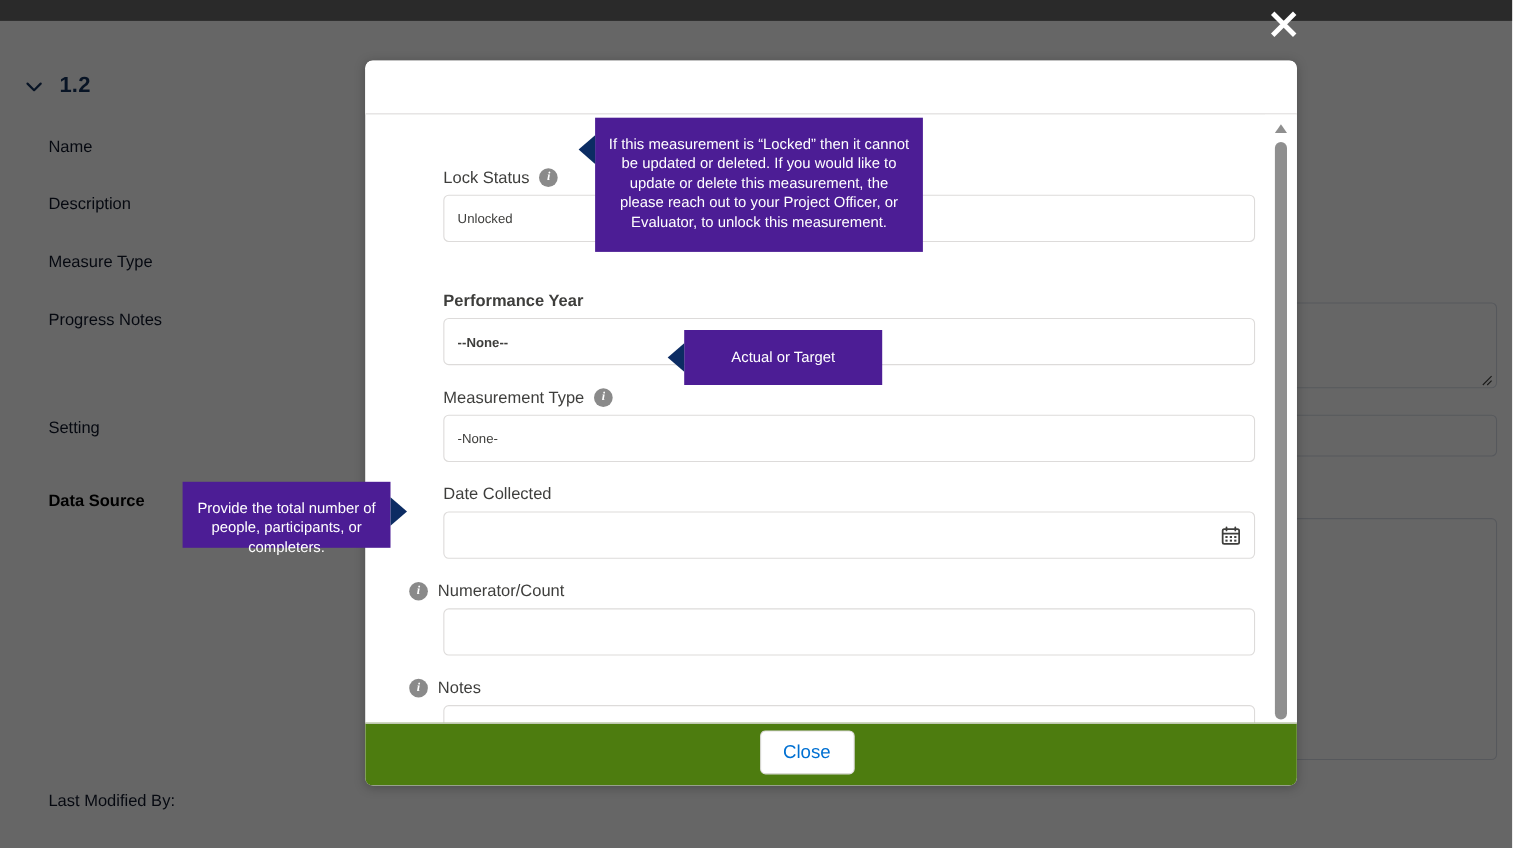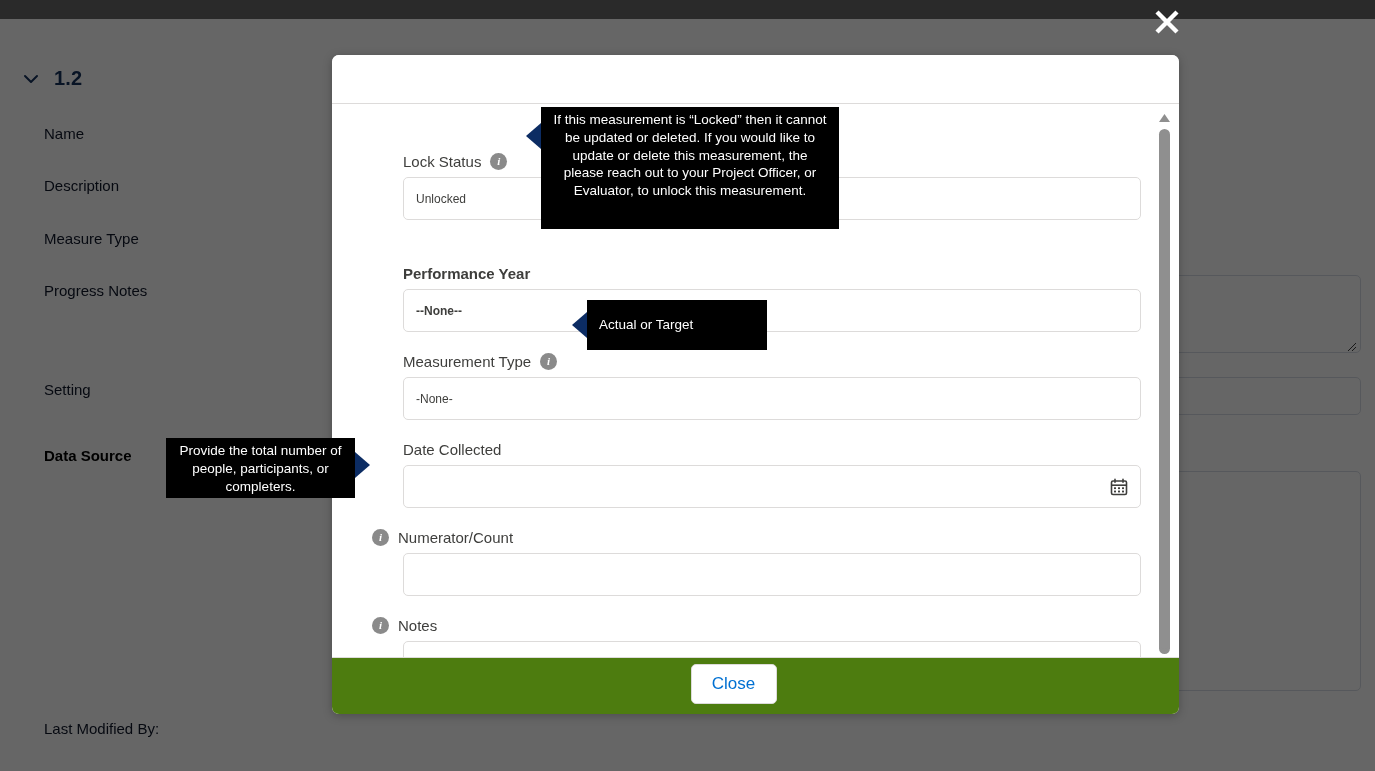--- a/index.html
+++ b/index.html
@@ -238,25 +238,25 @@
     justify-content: center;
     cursor: pointer;
     position: relative;
     left: -22px;
     top: -2px;
   }
 
   
   .tip {
     position: absolute;
-    background: #000000;
+    background: #4c1d95;
     color: #ffffff;
     font-size: 13.5px;
     line-height: 1.32;
-    padding: 4px 12px;
+    padding: 15px 12px;
     box-sizing: border-box;
     z-index: 40;
   }
   .tip.center { text-align: center; }
   .tip.left { text-align: left; }
   .tip-arrow-left,
   .tip-arrow-up {
     position: absolute;
     width: 0; height: 0;
   }
@@ -431,21 +431,21 @@
     <div class="modal-footer">
       <button class="btn-close">Close</button>
     </div>
   </div>
 
   <div class="tip center" style="left:541px; top:107px; width:298px; height:122px;">
     <span class="tip-arrow-left" style="top:16px;"></span>
     <span>If this measurement is “Locked” then it cannot be updated or deleted. If you would like to update or delete this measurement, the please reach out to your Project Officer, or Evaluator, to unlock this measurement.</span>
   </div>
 
-  <div class="tip center" style="left:587px; top:300px; width:180px; height:50px; display:flex; align-items:center; justify-content:flex-start;">
+  <div class="tip center" style="left:622px; top:300px; width:180px; height:50px; display:flex; align-items:center; justify-content:center;">
     <span class="tip-arrow-left" style="top:12px;"></span>
     <span>Actual or Target</span>
   </div>
 
   <div class="tip center" style="left:166px; top:438px; width:189px; height:60px;">
     <span class="tip-arrow-right" style="top:14px;"></span>
     <span>Provide the total number of people, participants, or completers.</span>
   </div>
 
 

